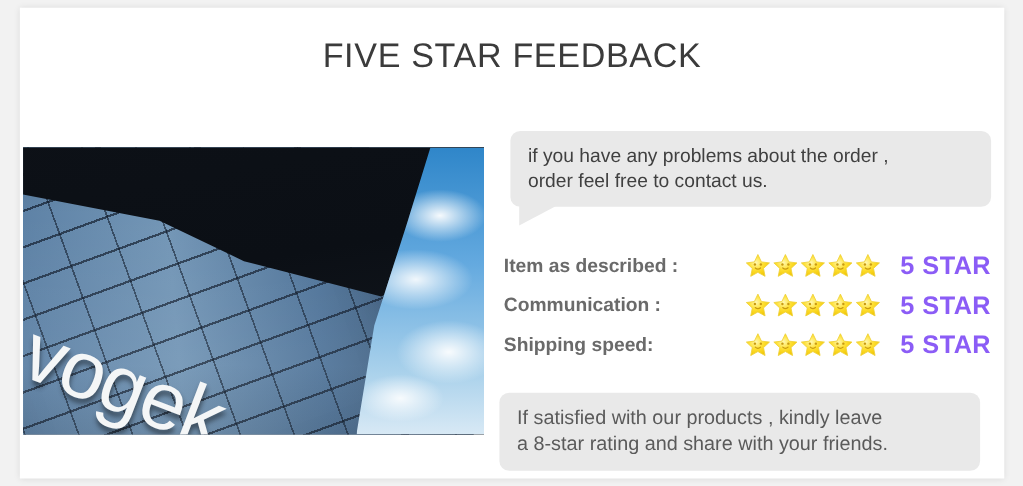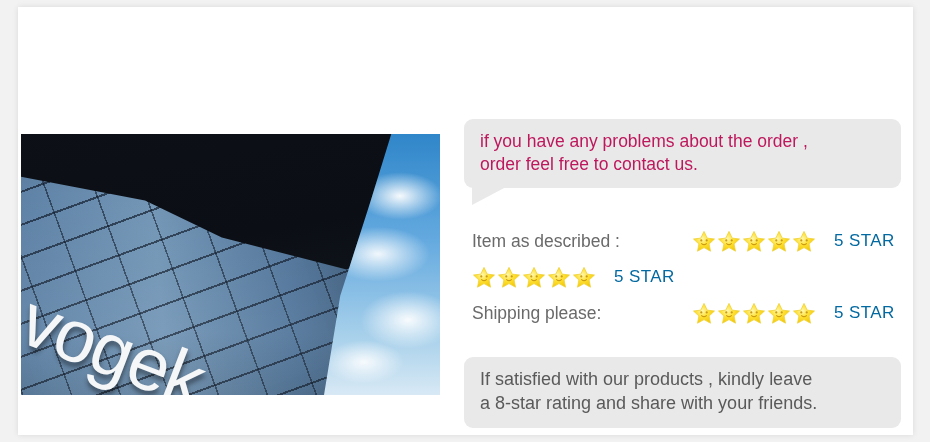--- a/index.html
+++ b/index.html
@@ -129,21 +129,21 @@
     left: 428px;
     top: 112px;
     width: 455px;
   }
 
   .bubble {
     position: relative;
     background: #e9e9e9;
     border-radius: 9px;
     padding: 11px 14px 12px 16px;
-    color: #be185d;
+    color: #404040;
     font-size: 17.5px;
     line-height: 1.32;
     width: 424px;
     box-sizing: border-box;
   }
   .bubble .line { white-space: nowrap; }
 
   #bubble-top { margin-left: 18px; width: 437px; }
   #bubble-top::after {
     content: "";
@@ -151,62 +151,64 @@
     left: 8px;
     bottom: -17px;
     width: 0; height: 0;
     border-style: solid;
     border-width: 18px 34px 0 0;
     border-color: #e9e9e9 transparent transparent transparent;
   }
 
   #ratings {
     margin-top: 35px;
-    margin-left: 26px;
+    margin-left: 12px;
+    font-weight: bold;
   }
   .rating-row {
     display: flex;
     align-items: center;
     height: 36px;
   }
   .rating-label {
     width: 220px;
     font-size: 17.5px;
     color: #6a6a6a;
     white-space: nowrap;
   }
   .stars {
     width: 130px;
     display: flex;
     gap: 1px;
     align-items: center;
   }
   .star-icon { display: block; }
   .rating-value {
-    font-size: 17px;
-    color: #0369a1;
+    font-size: 23px;
+    color: #8b5cf6;
     letter-spacing: 0.4px;
     white-space: nowrap;
     padding-left: 12px;
   }
 
   #bubble-bottom {
     margin-top: 26px;
-    margin-left: 18px;
+    margin-left: 8px;
     width: 437px;
     font-size: 18px;
     color: #5a5a5a;
   }
 </style>
 </head>
 <body>
 
 <div id="page">
   <div id="card">
 
+    <div id="title">FIVE STAR FEEDBACK</div>
 
     <div id="photo">
       <div class="sky"></div>
       <div class="facade"></div>
       <div class="facade-shade"></div>
       <div class="canopy"></div>
       <div class="sky-right"></div>
       <div class="brand-text">vogek</div>
     </div>
 
@@ -267,20 +269,21 @@
                   <circle cx="9.3" cy="10.4" r="1.1" fill="#c99a12"></circle>
                   <circle cx="14.7" cy="10.4" r="1.1" fill="#c99a12"></circle>
                   <path d="M9.6 13.6q2.4 2.1 4.8 0" stroke="#c99a12" stroke-width="1.1" fill="none" stroke-linecap="round"></path>
                 </svg>
               </span>
           </div>
           <div class="rating-value">5 STAR</div>
         </div>
 
         <div class="rating-row">
+          <div class="rating-label">Communication :</div>
           <div class="stars">
             <span>
                 <svg class="star-icon" width="24" height="23" viewBox="0 0 24 23">
                   <path d="M12 1.4l3.2 6.7 7.3 .9-5.4 5 1.4 7.2-6.5-3.6-6.5 3.6 1.4-7.2-5.4-5 7.3-.9z" fill="url(#sg1)" stroke="#efd23a" stroke-width="0.8"></path>
                   <circle cx="9.3" cy="10.4" r="1.1" fill="#c99a12"></circle>
                   <circle cx="14.7" cy="10.4" r="1.1" fill="#c99a12"></circle>
                   <path d="M9.6 13.6q2.4 2.1 4.8 0" stroke="#c99a12" stroke-width="1.1" fill="none" stroke-linecap="round"></path>
                 </svg>
               </span>
             <span>
@@ -313,21 +316,21 @@
                   <circle cx="9.3" cy="10.4" r="1.1" fill="#c99a12"></circle>
                   <circle cx="14.7" cy="10.4" r="1.1" fill="#c99a12"></circle>
                   <path d="M9.6 13.6q2.4 2.1 4.8 0" stroke="#c99a12" stroke-width="1.1" fill="none" stroke-linecap="round"></path>
                 </svg>
               </span>
           </div>
           <div class="rating-value">5 STAR</div>
         </div>
 
         <div class="rating-row">
-          <div class="rating-label">Shipping please:</div>
+          <div class="rating-label">Shipping speed:</div>
           <div class="stars">
             <span>
                 <svg class="star-icon" width="24" height="23" viewBox="0 0 24 23">
                   <path d="M12 1.4l3.2 6.7 7.3 .9-5.4 5 1.4 7.2-6.5-3.6-6.5 3.6 1.4-7.2-5.4-5 7.3-.9z" fill="url(#sg1)" stroke="#efd23a" stroke-width="0.8"></path>
                   <circle cx="9.3" cy="10.4" r="1.1" fill="#c99a12"></circle>
                   <circle cx="14.7" cy="10.4" r="1.1" fill="#c99a12"></circle>
                   <path d="M9.6 13.6q2.4 2.1 4.8 0" stroke="#c99a12" stroke-width="1.1" fill="none" stroke-linecap="round"></path>
                 </svg>
               </span>
             <span>

